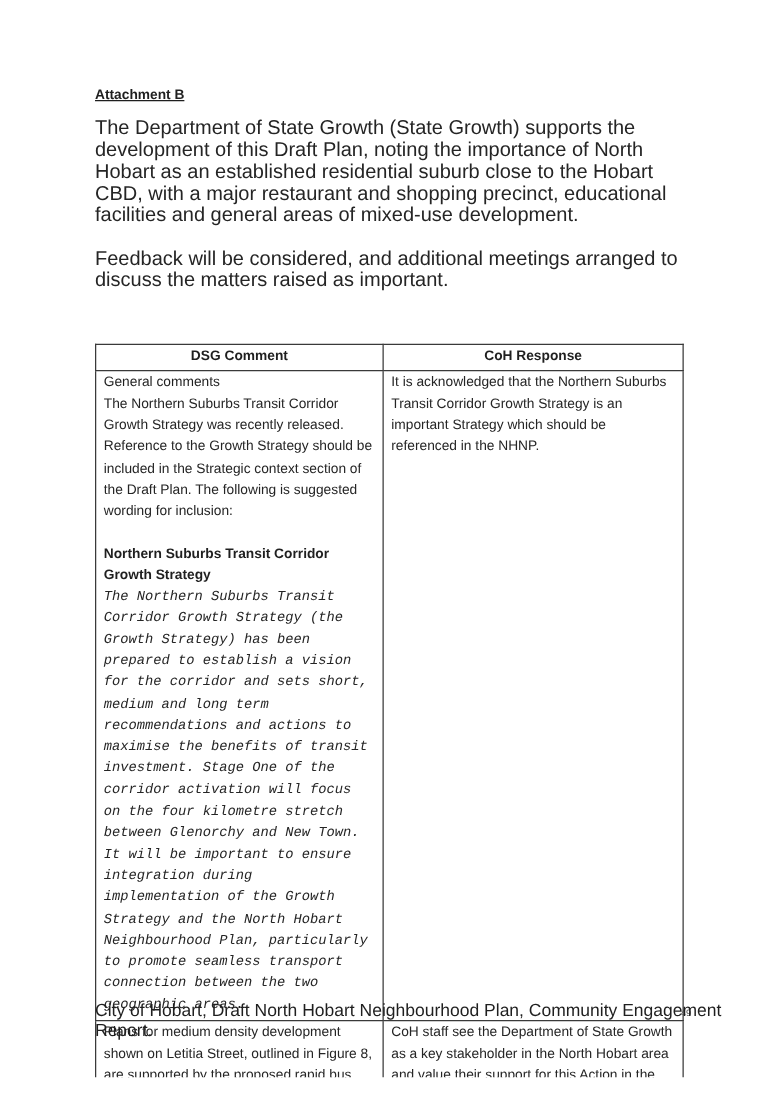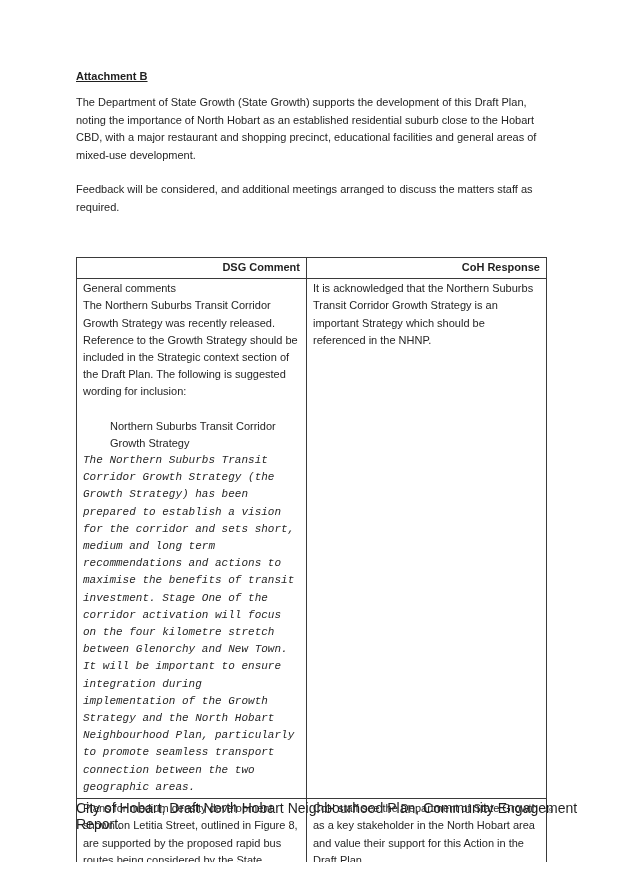--- a/index.html
+++ b/index.html
@@ -25,21 +25,21 @@
     margin: 0 0 12px 0;
     color: #1f1f1f;
   }
   .section-heading {
     font-size: 13.5px;
     font-weight: normal;
     color: #54789c;
     margin: 0 0 5px 0;
   }
   .body-para {
-    font-size: 11px;
+    font-size: 16px;
     line-height: 17.5px;
     margin: 0 0 17px 0;
     color: #252525;
   }
   .comment-table {
     border-collapse: collapse;
     margin-top: 41px;
     width: 470px;
     table-layout: fixed;
   }
@@ -47,35 +47,34 @@
   .comment-table td {
     border: 1px solid #3a3a3a;
     vertical-align: top;
     font-size: 11px;
     line-height: 17.2px;
     padding: 1px 6px 2px 6px;
     color: #252525;
     overflow: hidden;
   }
   .comment-table th {
-    text-align: right;
+    text-align: center;
     font-weight: bold;
     color: #1f1f1f;
   }
   .col-comment { width: 230px; }
   .col-response { width: 240px; }
   .cell-heading {
     font-weight: normal;
     color: #1f1f1f;
   }
   .cell-subheading {
-    font-weight: normal;
+    font-weight: bold;
     color: #1f1f1f;
     margin-top: 17px;
-    margin-left: 27px;
   }
   .cell-quote {
     font-style: italic;
     font-family: Liberation Mono, monospace;
   }
   .page-number {
     position: absolute;
     right: 69px;
     bottom: 47px;
     font-size: 7.5px;
@@ -92,21 +91,21 @@
 </head>
 <body>
 
 <div class="page">
 
   <p class="attachment-label">Attachment B</p>
 
 
   <p class="body-para">The Department of State Growth (State Growth) supports the development of this Draft Plan, noting the importance of North Hobart as an established residential suburb close to the Hobart CBD, with a major restaurant and shopping precinct, educational facilities and general areas of mixed-use development.</p>
 
-  <p class="body-para">Feedback will be considered, and additional meetings arranged to discuss the matters staff as required.</p>
+  <p class="body-para">Feedback will be considered, and additional meetings arranged to discuss the matters raised as important.</p>
 
   <table class="comment-table">
     <colgroup>
       <col class="col-comment">
       <col class="col-response">
     </colgroup>
     <thead>
       <tr>
         <th>DSG Comment</th>
         <th>CoH Response</th>

